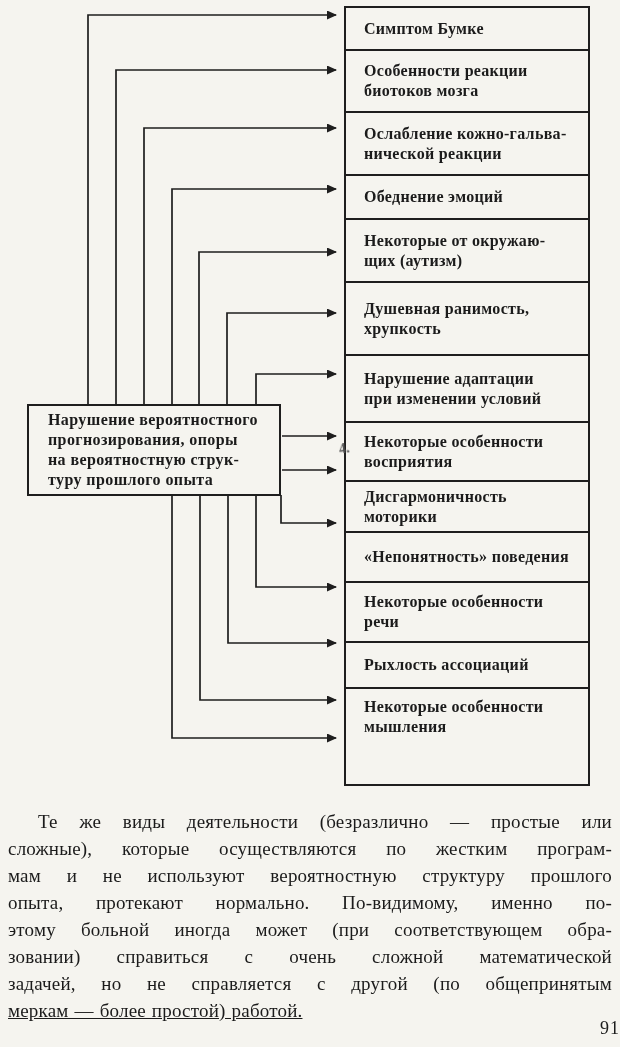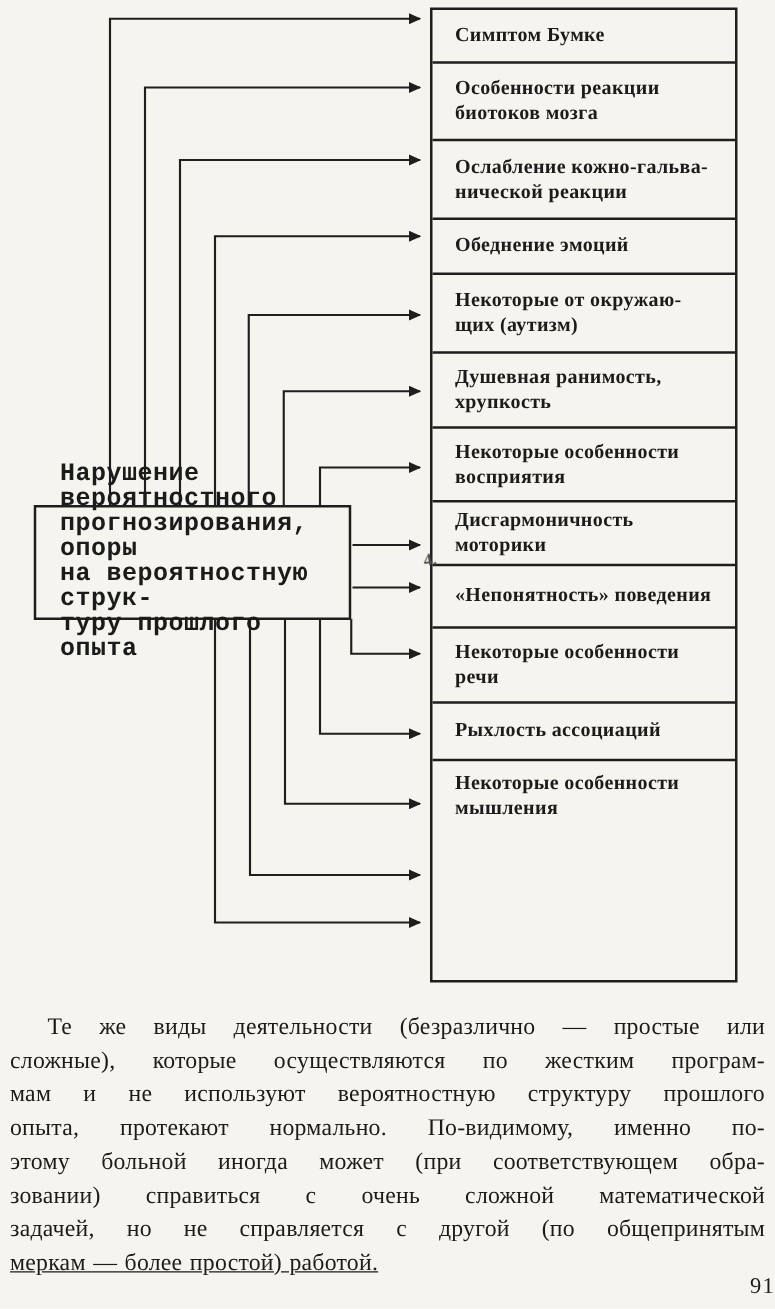--- a/index.html
+++ b/index.html
@@ -13,22 +13,22 @@
   }
   .connectors{position:absolute;left:0;top:0;}
   .source-box{
     position:absolute;left:27px;top:404px;width:254px;height:92px;
     border:2px solid #1e1e1e;box-sizing:border-box;
     display:flex;align-items:center;
     background:#f5f4ef;
   }
   .source-box .label{
     padding-left:19px;
-    font-size:20px;line-height:20px;font-weight:bold;
-    letter-spacing:.4px;white-space:pre-line;font-family:Liberation Mono, monospace;
+    font-size:16px;line-height:20px;font-weight:bold;
+    letter-spacing:.4px;white-space:pre-line;
   }
   .column{
     position:absolute;left:344px;top:6px;width:246px;height:780px;
     border:2px solid #1e1e1e;box-sizing:border-box;
     display:flex;flex-direction:column;
     background:#f5f4ef;
   }
   .cell{
     box-sizing:border-box;
     border-bottom:2px solid #1e1e1e;
@@ -109,23 +109,27 @@
       <span class="label">Ослабление кожно-гальва-
 нической реакции</span>
     </div>
     <div class="cell" style="height:44px">
       <span class="label">Обеднение эмоций</span>
     </div>
     <div class="cell" style="height:63px">
       <span class="label">Некоторые от окружаю-
 щих (аутизм)</span>
     </div>
-    <div class="cell" style="height:60px">
+    <div class="cell" style="height:73px">
       <span class="label">Душевная ранимость,
 хрупкость</span>
+    </div>
+    <div class="cell" style="height:67px">
+      <span class="label">Нарушение адаптации
+при изменении условий</span>
     </div>
     <div class="cell" style="height:59px">
       <span class="label">Некоторые особенности
 восприятия</span>
     </div>
     <div class="cell" style="height:51px">
       <span class="label">Дисгармоничность моторики</span>
     </div>
     <div class="cell" style="height:50px">
       <span class="label">«Непонятность» поведения</span>

